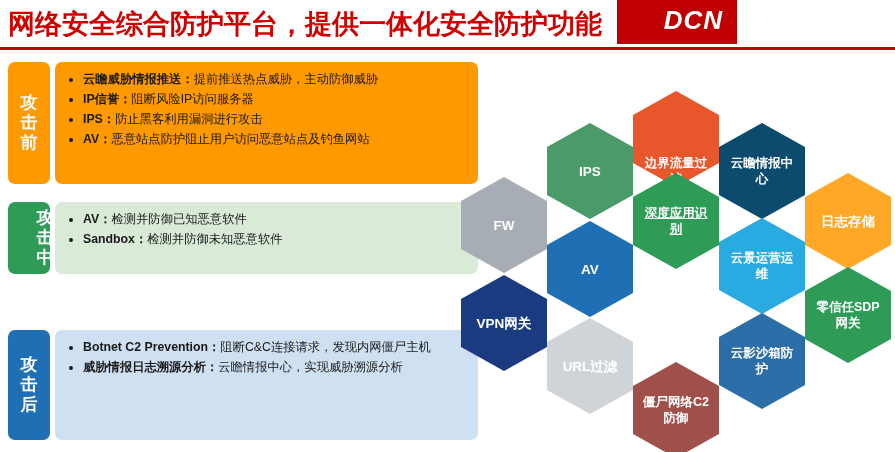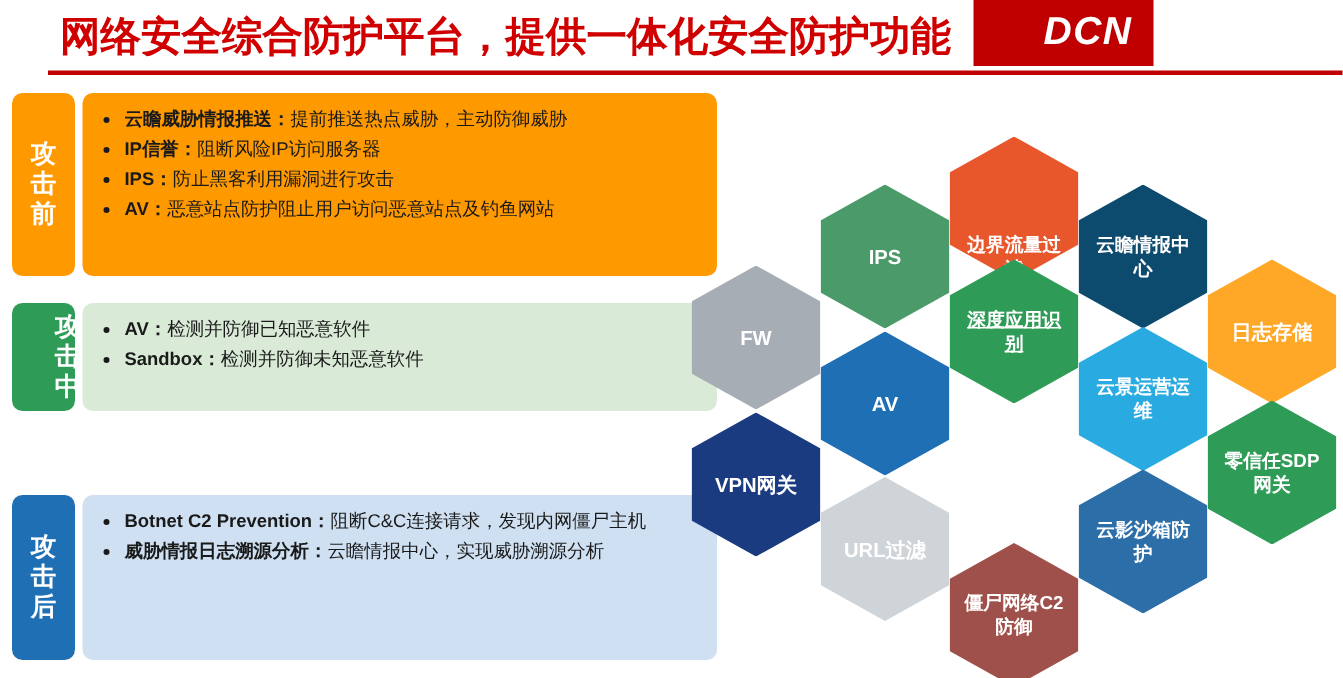--- a/index.html
+++ b/index.html
@@ -13,21 +13,20 @@
     font-family: "Liberation Sans", sans-serif;
     overflow: hidden;
     position: relative;
   }
   
   .header {
     position: absolute;
     left: 0; top: 0;
     width: 737px;
     height: 52px;
-    margin-left: 32px;
   }
   .header-title {
     position: absolute;
     left: 8px;
     top: 6px;
     font-size: 27px;
     font-weight: bold;
     color: #d00000;
     letter-spacing: 0px;
     white-space: nowrap;

